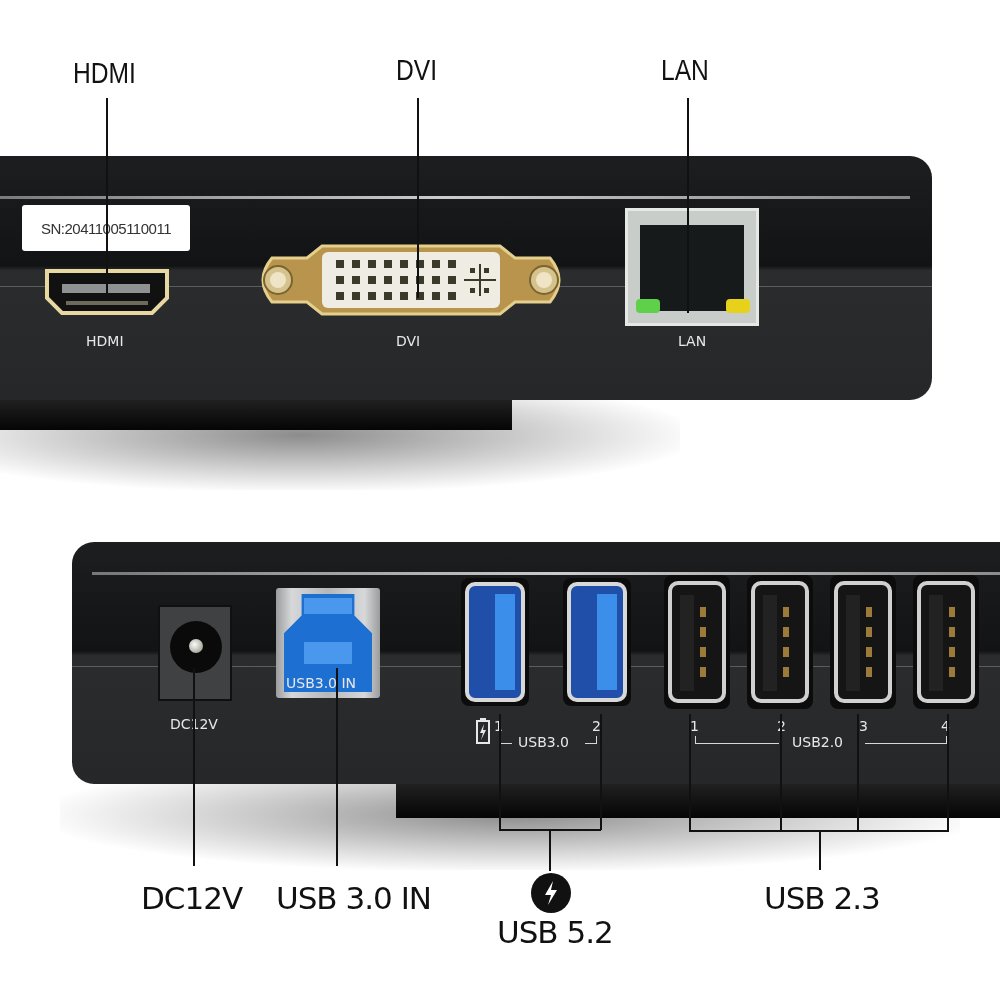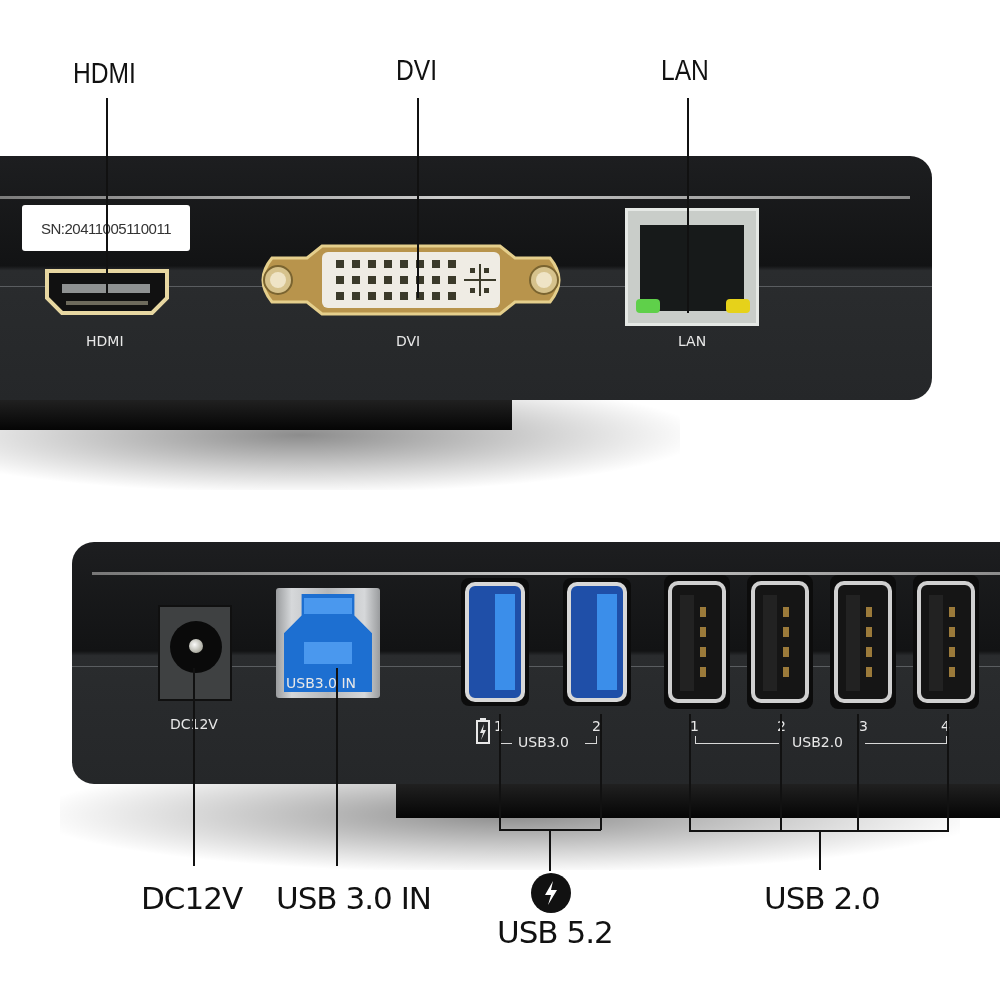--- a/index.html
+++ b/index.html
@@ -237,13 +237,13 @@
 <div class="vline" style="left:819px; top:830px; height:40px;"></div>
 
 <div class="callout-big" style="left:141px; top:880px;">DC12V</div>
 <div class="callout-big" style="left:276px; top:880px;">USB 3.0 IN</div>
 <div class="bolt-circle">
   <svg width="18" height="26" viewBox="0 0 18 26">
       <path d="M11 1 L3 15 H9 L6 25 L15 10 H9 Z" fill="#ffffff"></path>
     </svg>
 </div>
 <div class="callout-big" style="left:497px; top:914px;">USB 5.2</div>
-<div class="callout-big" style="left:764px; top:880px;">USB 2.0</div>
+<div class="callout-big" style="left:764px; top:880px;">USB 2.3</div>
 
 </body></html>

